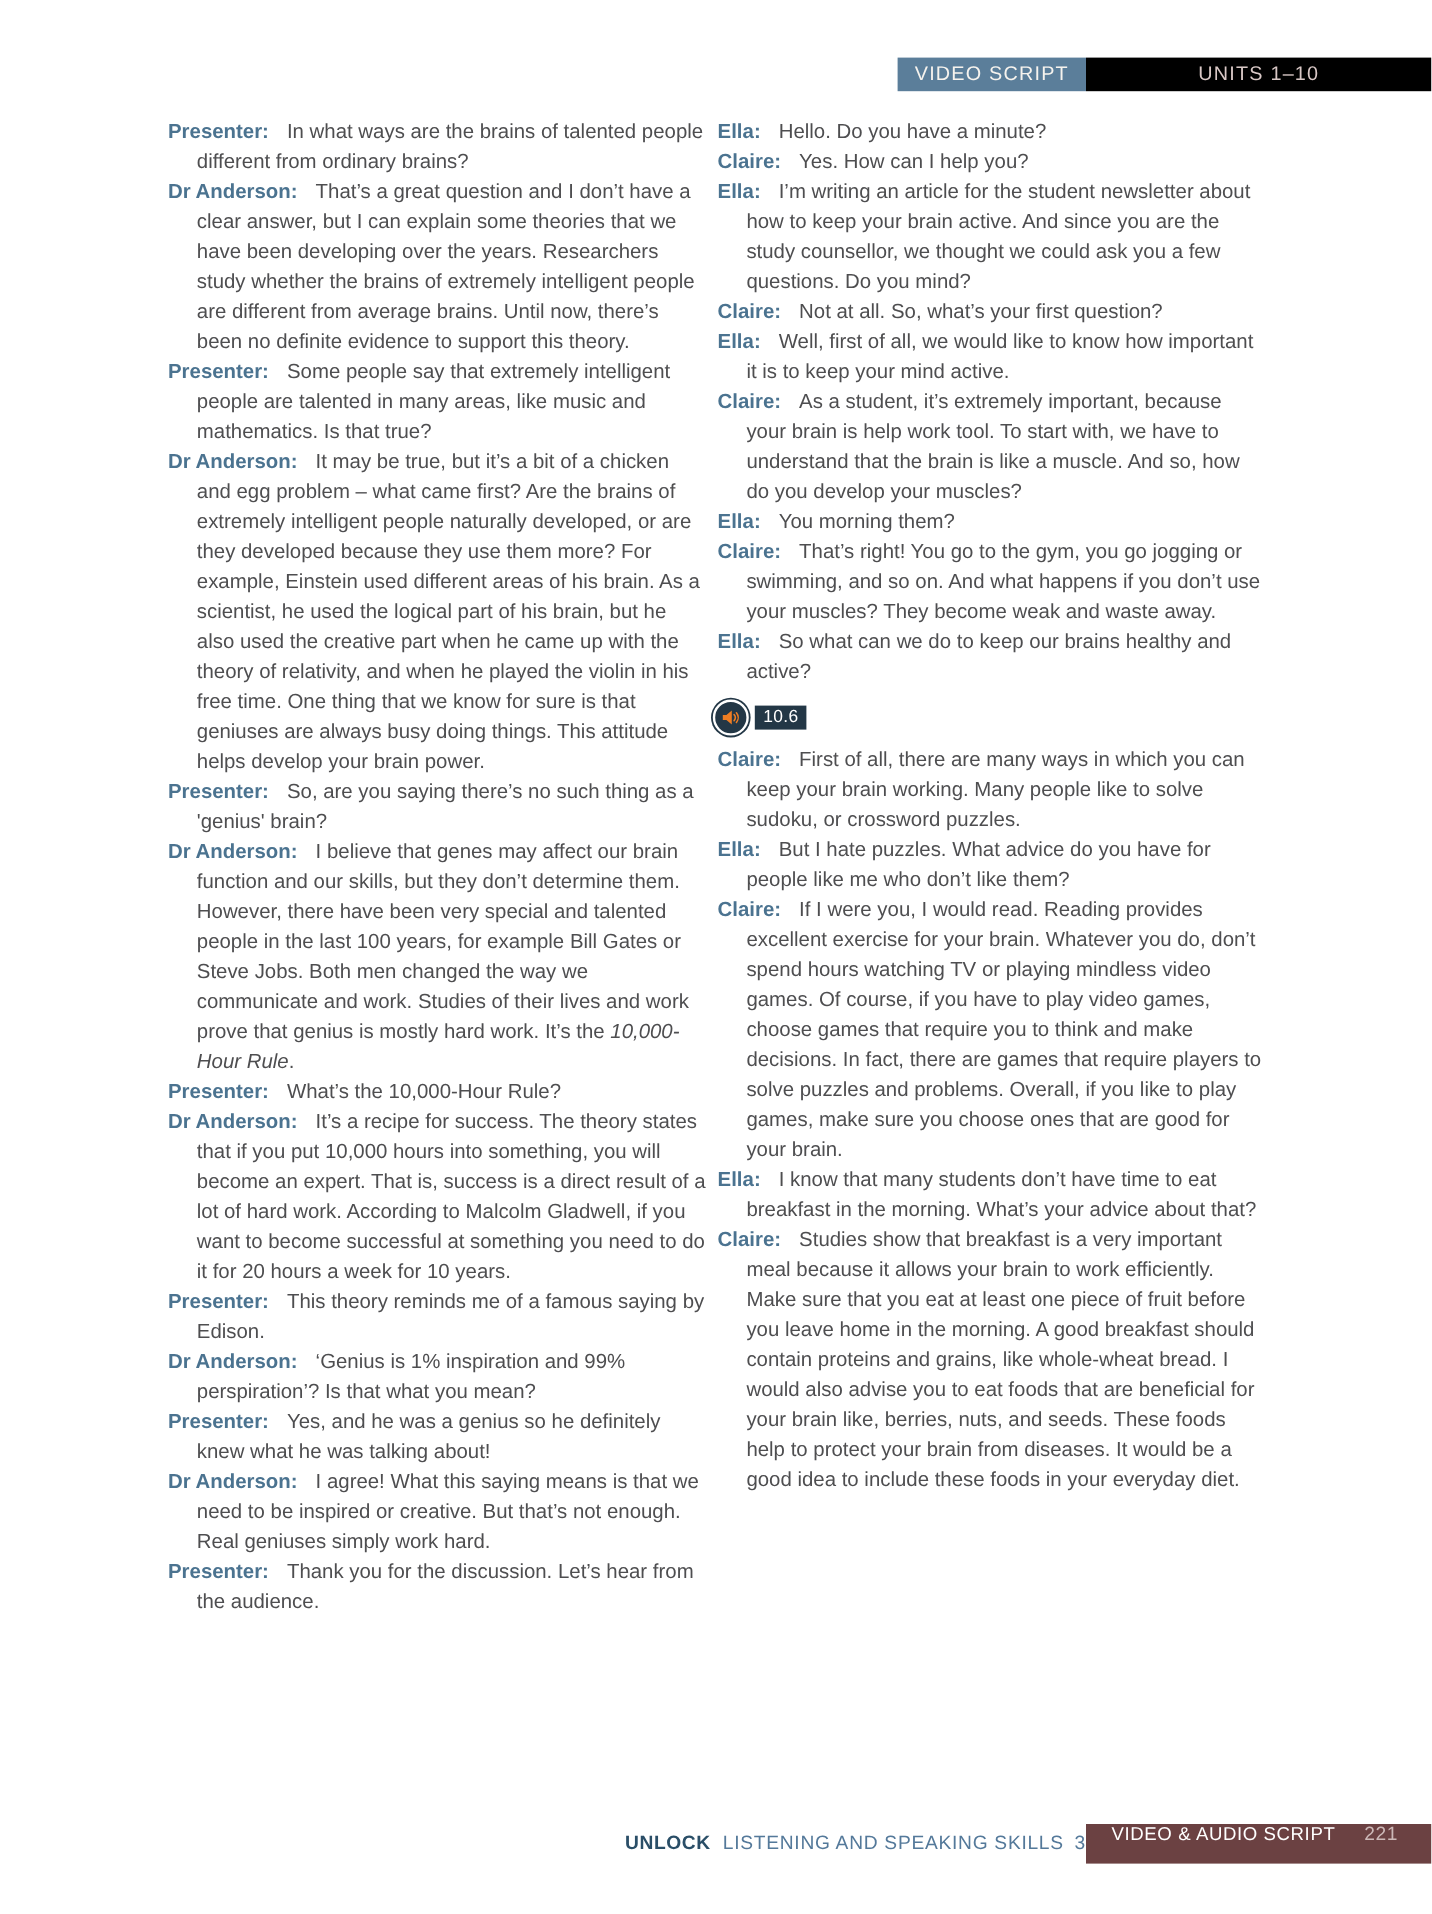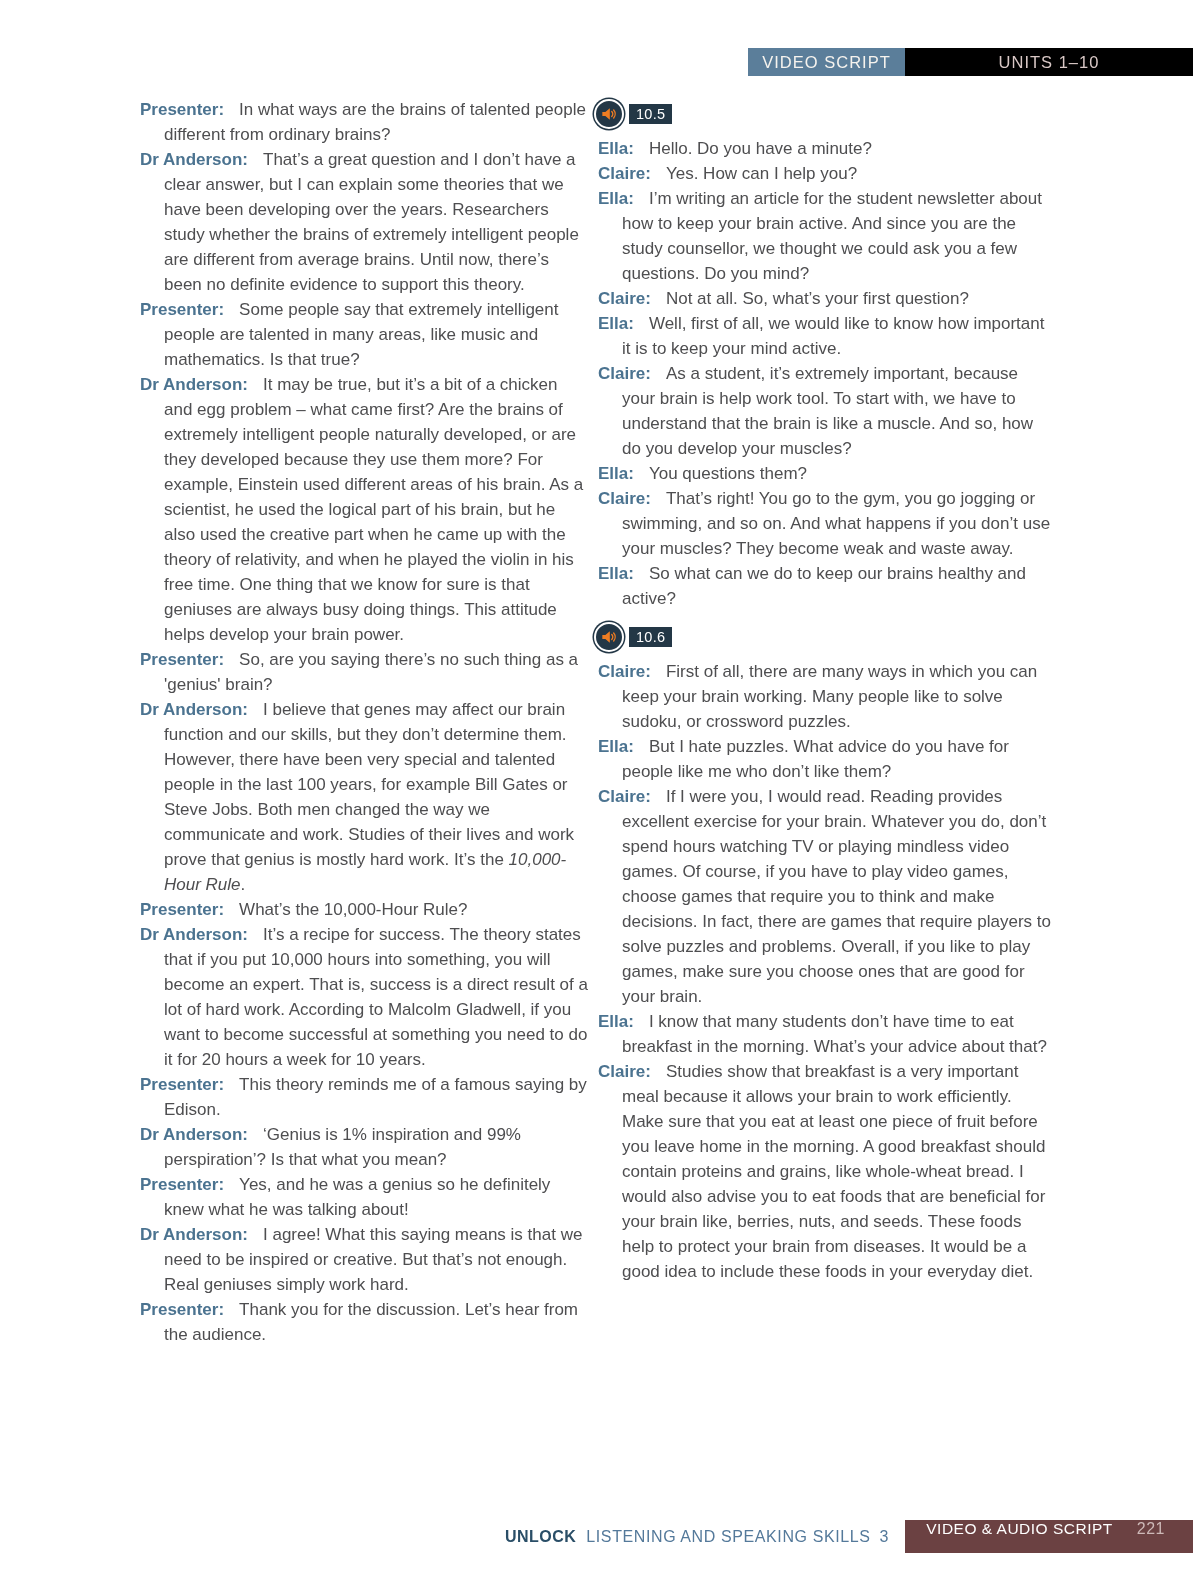--- a/index.html
+++ b/index.html
@@ -31,21 +31,21 @@
     border:2px solid #ffffff; box-shadow:0 0 0 1.5px #233746;
     display:flex; align-items:center; justify-content:center; box-sizing:border-box; flex:0 0 auto;
   }
   .audio-label {
     background:#233746; color:#ffffff; font-size:14.5px; padding:0 7px; height:20px;
     display:flex; align-items:center; letter-spacing:0.3px;
   }
 
   
   .footer { position:absolute; top:1520px; left:0; right:0; height:33px; display:flex; align-items:center; }
-  .footer-left { flex:1; text-align:right; padding-right:16px; font-size:16px; letter-spacing:0.6px; color:#54799a; white-space:nowrap; }
+  .footer-left { flex:1; text-align:right; font-size:16px; letter-spacing:0.6px; color:#54799a; white-space:nowrap; }
   .unlock { font-weight:700; color:#2a4e67; letter-spacing:0.5px; margin-right:10px; }
   .level { margin-left:9px; }
   .footer-bar {
     width:288px; height:33px; background:#6b4142; display:flex; align-items:flex-start;
     justify-content:flex-end; gap:24px; padding-right:28px; box-sizing:border-box;
     color:#ffffff; font-size:15.5px; letter-spacing:0.5px;
   }
   .pagenum { color:#cdb9b8; font-size:16px; letter-spacing:0.5px; }
 </style>
 </head>
@@ -67,37 +67,27 @@
       <p class="turn"><span class="speaker">Dr Anderson:</span><span>I believe that genes may affect our brain function and our skills, but they don’t determine them. However, there have been very special and talented people in the last 100 years, for example Bill Gates or Steve Jobs. Both men changed the way we communicate and work. Studies of their lives and work prove that genius is mostly hard work. It’s the </span><i>10,000-Hour Rule</i><span>.</span></p>
       <p class="turn"><span class="speaker">Presenter:</span><span>What’s the 10,000-Hour Rule?</span></p>
       <p class="turn"><span class="speaker">Dr Anderson:</span><span>It’s a recipe for success. The theory states that if you put 10,000 hours into something, you will become an expert. That is, success is a direct result of a lot of hard work. According to Malcolm Gladwell, if you want to become successful at something you need to do it for 20 hours a week for 10 years.</span></p>
       <p class="turn"><span class="speaker">Presenter:</span><span>This theory reminds me of a famous saying by Edison.</span></p>
       <p class="turn"><span class="speaker">Dr Anderson:</span><span>‘Genius is 1% inspiration and 99% perspiration’? Is that what you mean?</span></p>
       <p class="turn"><span class="speaker">Presenter:</span><span>Yes, and he was a genius so he definitely knew what he was talking about!</span></p>
       <p class="turn"><span class="speaker">Dr Anderson:</span><span>I agree! What this saying means is that we need to be inspired or creative. But that’s not enough. Real geniuses simply work hard.</span></p>
       <p class="turn"><span class="speaker">Presenter:</span><span>Thank you for the discussion. Let’s hear from the audience.</span></p>
     </div>
   <div class="col col-right" id="col-right">
-      <div class="audio-row">
-        <span class="audio-circle">
-          <svg viewBox="0 0 24 24" width="20" height="20" aria-hidden="true">
-            <path d="M4 9.5v5h3.6L13 19V5L7.6 9.5H4z" fill="#ee7d23"></path>
-            <path d="M15.3 9a4.2 4.2 0 0 1 0 6" stroke="#ee7d23" stroke-width="1.6" fill="none" stroke-linecap="round"></path>
-            <path d="M17.6 7.2a7.4 7.4 0 0 1 0 9.6" stroke="#ee7d23" stroke-width="1.6" fill="none" stroke-linecap="round"></path>
-          </svg>
-        </span>
-        <span class="audio-label">10.5</span>
-      </div>
       <p class="turn"><span class="speaker">Ella:</span><span>Hello. Do you have a minute?</span></p>
       <p class="turn"><span class="speaker">Claire:</span><span>Yes. How can I help you?</span></p>
       <p class="turn"><span class="speaker">Ella:</span><span>I’m writing an article for the student newsletter about how to keep your brain active. And since you are the study counsellor, we thought we could ask you a few questions. Do you mind?</span></p>
       <p class="turn"><span class="speaker">Claire:</span><span>Not at all. So, what’s your first question?</span></p>
       <p class="turn"><span class="speaker">Ella:</span><span>Well, first of all, we would like to know how important it is to keep your mind active.</span></p>
       <p class="turn"><span class="speaker">Claire:</span><span>As a student, it’s extremely important, because your brain is help work tool. To start with, we have to understand that the brain is like a muscle. And so, how do you develop your muscles?</span></p>
-      <p class="turn"><span class="speaker">Ella:</span><span>You questions them?</span></p>
+      <p class="turn"><span class="speaker">Ella:</span><span>You morning them?</span></p>
       <p class="turn"><span class="speaker">Claire:</span><span>That’s right! You go to the gym, you go jogging or swimming, and so on. And what happens if you don’t use your muscles? They become weak and waste away.</span></p>
       <p class="turn"><span class="speaker">Ella:</span><span>So what can we do to keep our brains healthy and active?</span></p>
       <div class="audio-row">
         <span class="audio-circle">
           <svg viewBox="0 0 24 24" width="20" height="20" aria-hidden="true">
             <path d="M4 9.5v5h3.6L13 19V5L7.6 9.5H4z" fill="#ee7d23"></path>
             <path d="M15.3 9a4.2 4.2 0 0 1 0 6" stroke="#ee7d23" stroke-width="1.6" fill="none" stroke-linecap="round"></path>
             <path d="M17.6 7.2a7.4 7.4 0 0 1 0 9.6" stroke="#ee7d23" stroke-width="1.6" fill="none" stroke-linecap="round"></path>
           </svg>
         </span>

